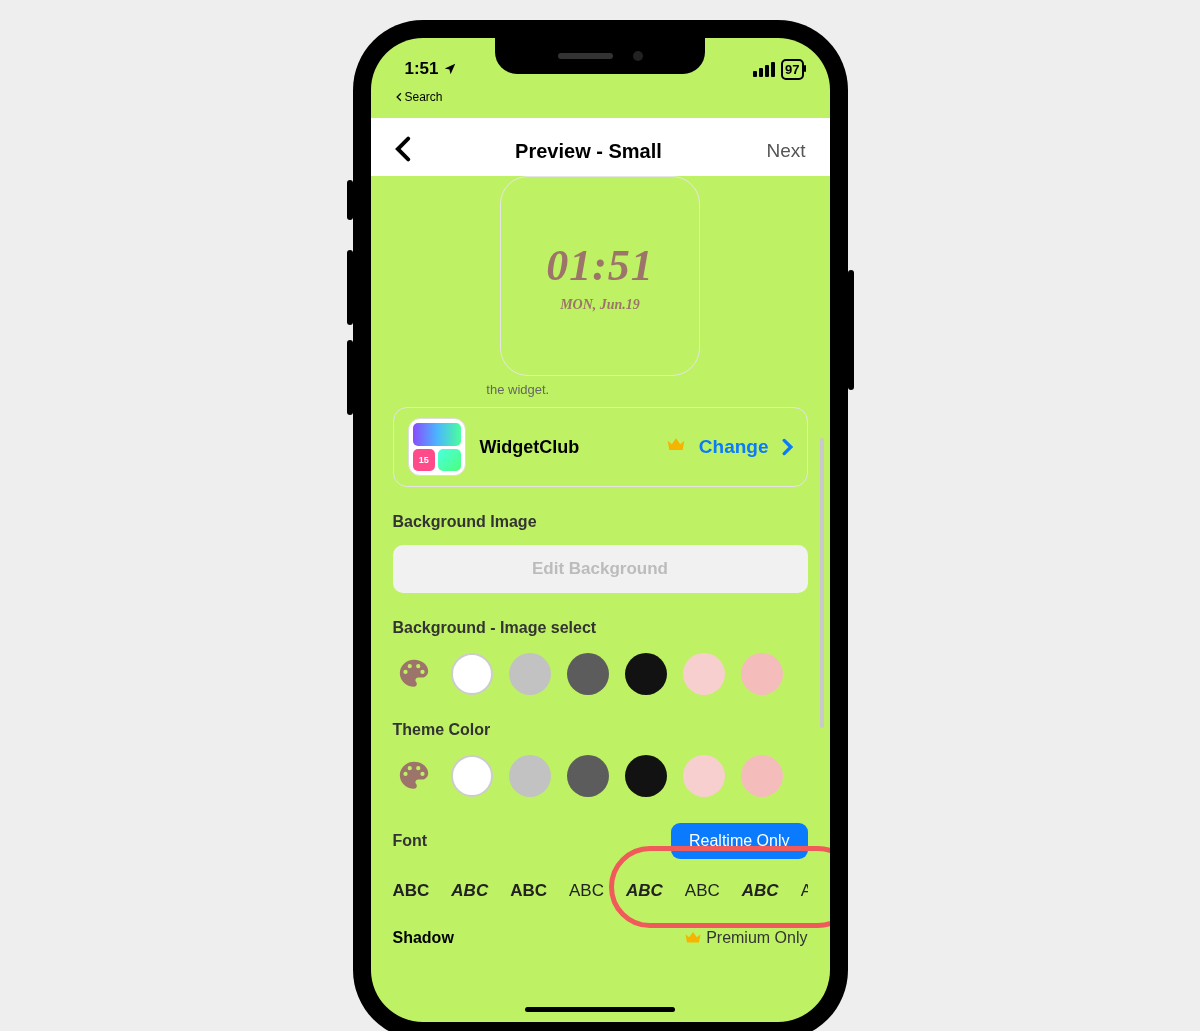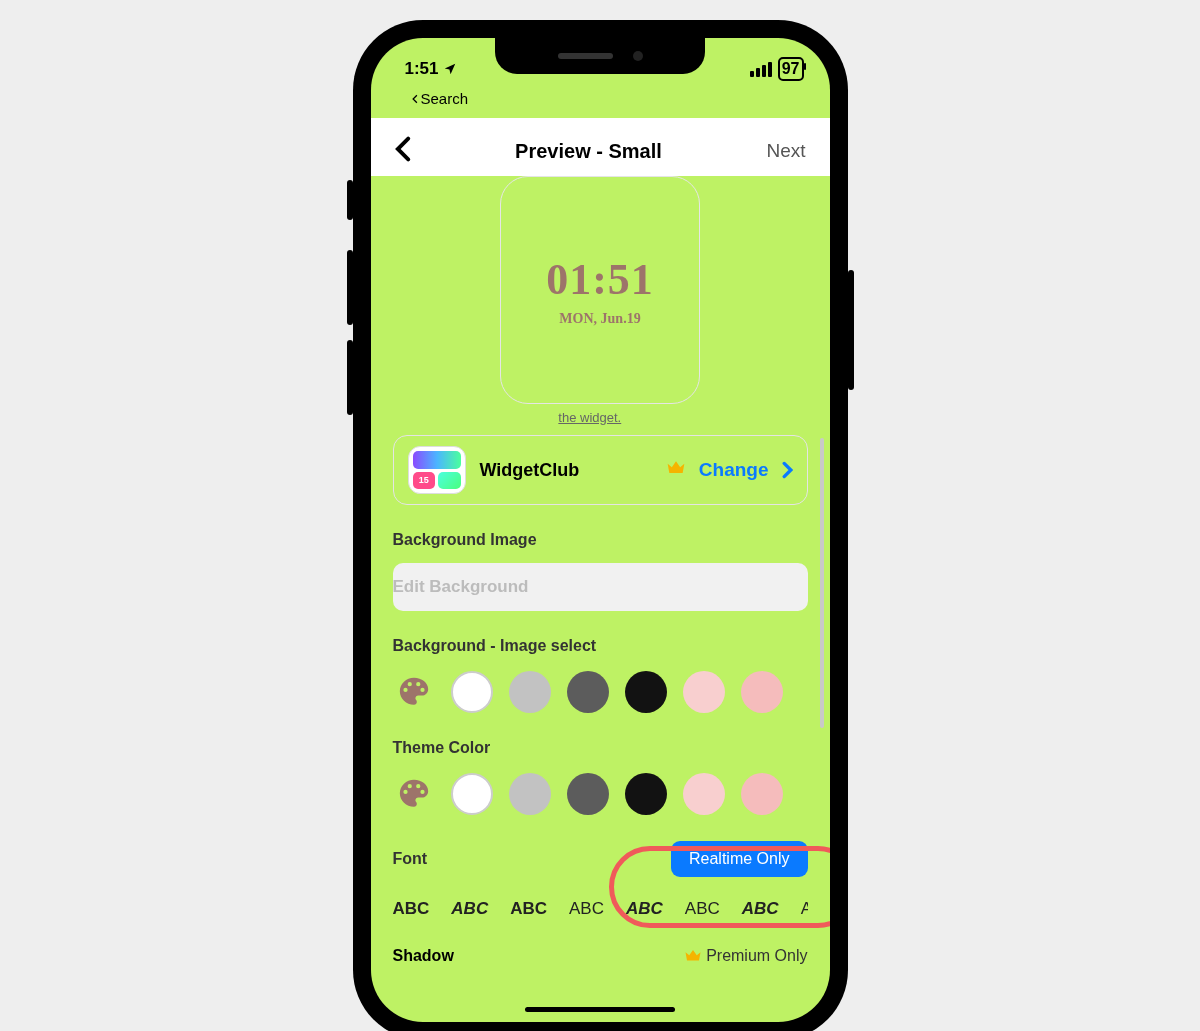--- a/index.html
+++ b/index.html
@@ -60,91 +60,92 @@
   }
   .status-left { display:flex; align-items:center; gap:4px; }
   .status-right { display:flex; align-items:center; gap:6px; }
   .sig-bars { display:flex; align-items:flex-end; gap:2px; }
   .sig-bars div { width:4px; background:#000; border-radius:1px; }
   .sig-bars div:nth-child(1){height:6px;} .sig-bars div:nth-child(2){height:9px;}
   .sig-bars div:nth-child(3){height:12px;} .sig-bars div:nth-child(4){height:15px;}
   .batt {
     display:flex; align-items:center;
     border:2px solid #000; border-radius:5px;
-    padding:1px 2px; font-size:16px; font-weight:700;
+    padding:1px 2px; font-size:13px; font-weight:700;
     position:relative;
   }
   .batt::after{ content:""; position:absolute; right:-4px; top:4px; width:2px; height:7px; background:#000; border-radius:1px;}
 
   .back-search {
-    position:absolute; top:52px; left:40px;
-    font-size:15px; display:flex; align-items:center; gap:2px;
+    position:absolute; top:52px; left:24px;
+    font-size:12px; display:flex; align-items:center; gap:2px;
     z-index:40;
   }
 
   .nav-bar {
     position:absolute; top:80px; left:0; right:0;
     padding: 18px 24px 10px;
     display:flex; align-items:center; justify-content:space-between;
     z-index:40; background:#fff;
   }
   .nav-title { font-size:20px; font-weight:700; }
   .nav-next { font-size:19px; color:#555; }
   .chev-left svg { width:16px; height:26px; }
 
   .content {
     position:absolute; top:130px; bottom:0; left:0; right:0;
     padding: 0 22px 40px;
     overflow:hidden;
   }
 
   .widget-preview {
-    width:200px; height:228px;
+    width:200px; height:200px;
     margin: 8px auto 0;
     border:1px solid #e5e5e5;
     border-radius:28px;
     display:flex; flex-direction:column; align-items:center; justify-content:center;
     gap:6px;
+    font-style:italic;
   }
   .clock-time { font-family: Georgia, "Times New Roman", serif; font-size:44px; font-weight:600; color:#9d746a; letter-spacing:1px;}
   .clock-date { font-family: Georgia, serif; font-size:14px; font-weight:600; color:#9d746a; }
 
   .partial-row {
     display:flex; align-items:flex-start; gap:14px;
     margin-top:6px; padding-left:4px;
     font-size:13px; color:#666;
   }
   .partial-row .lbl { font-weight:700; color:#000; font-size:16px; margin-top:-4px; opacity:.25;}
 
   .app-card {
     margin-top:10px;
     border:1px solid #e4e4e4; border-radius:14px;
     padding:10px 14px;
     display:flex; align-items:center; gap:14px;
   }
   .app-icon {
-    width:58px; height:48px; border-radius:12px;
+    width:58px; height:58px; border-radius:12px;
     border:1px solid #ddd; background:#fff;
     display:grid; grid-template-columns:1fr 1fr; grid-template-rows:1fr 1fr; gap:3px; padding:4px;
   }
   .app-icon .t1{ grid-column:1/3; border-radius:5px; background:linear-gradient(90deg,#8a4bff,#4bb5ff,#4bff9d);}
   .app-icon .t2{ border-radius:5px; background:#ff4b8a; display:flex;align-items:center;justify-content:center;color:#fff;font-size:9px;font-weight:700;}
   .app-icon .t3{ border-radius:5px; background:linear-gradient(135deg,#4bffe0,#4bff7d);}
   .app-name { font-size:18px; font-weight:700; flex:1;}
   .change { display:flex; align-items:center; gap:13px; color:#0a7aff; font-size:19px; font-weight:600;}
   .crown { color:#f5b400; }
 
   .section-label { font-size:16px; font-weight:700; color:#333; margin-top:26px; }
 
   .edit-bg-btn {
     margin-top:14px;
     height:48px; width:100%;
     background:#f1f1f1; border-radius:10px;
     color:#bcbcbc; font-size:17px; font-weight:600;
-    display:flex; align-items:center; justify-content:flex-start;
+    display:flex; align-items:center; justify-content:center;
     position:relative;
   }
 
   .swatch-row { display:flex; gap:16px; margin-top:16px; align-items:center; overflow:hidden;}
   .swatch { width:42px; height:42px; border-radius:50%; flex:0 0 auto;}
   .sw-border { border:2px solid #ccc; background:#fff;}
   .palette { color:#9d746a; display:flex; align-items:center; justify-content:center; width:42px;}
   .palette svg { width:34px; height:34px; }
 
   .font-row-header { display:flex; align-items:center; justify-content:space-between; margin-top:26px;}
@@ -256,21 +257,21 @@
 
     <div class="content">
 
       <div class="widget-preview">
         <div class="clock-time">01:51</div>
         <div class="clock-date">MON, Jun.19</div>
       </div>
 
       <div class="partial-row">
         <span class="lbl" style="visibility:hidden">Open App</span>
-        <span style="margin-left:72px;text-decoration:underline;">the widget.</span>
+        <span style="">the widget.</span>
       </div>
 
       <div class="app-card">
         <div class="app-icon">
           <div class="t1"></div>
           <div class="t2">15</div>
           <div class="t3"></div>
         </div>
         <div class="app-name">WidgetClub</div>
         <div class="change">

